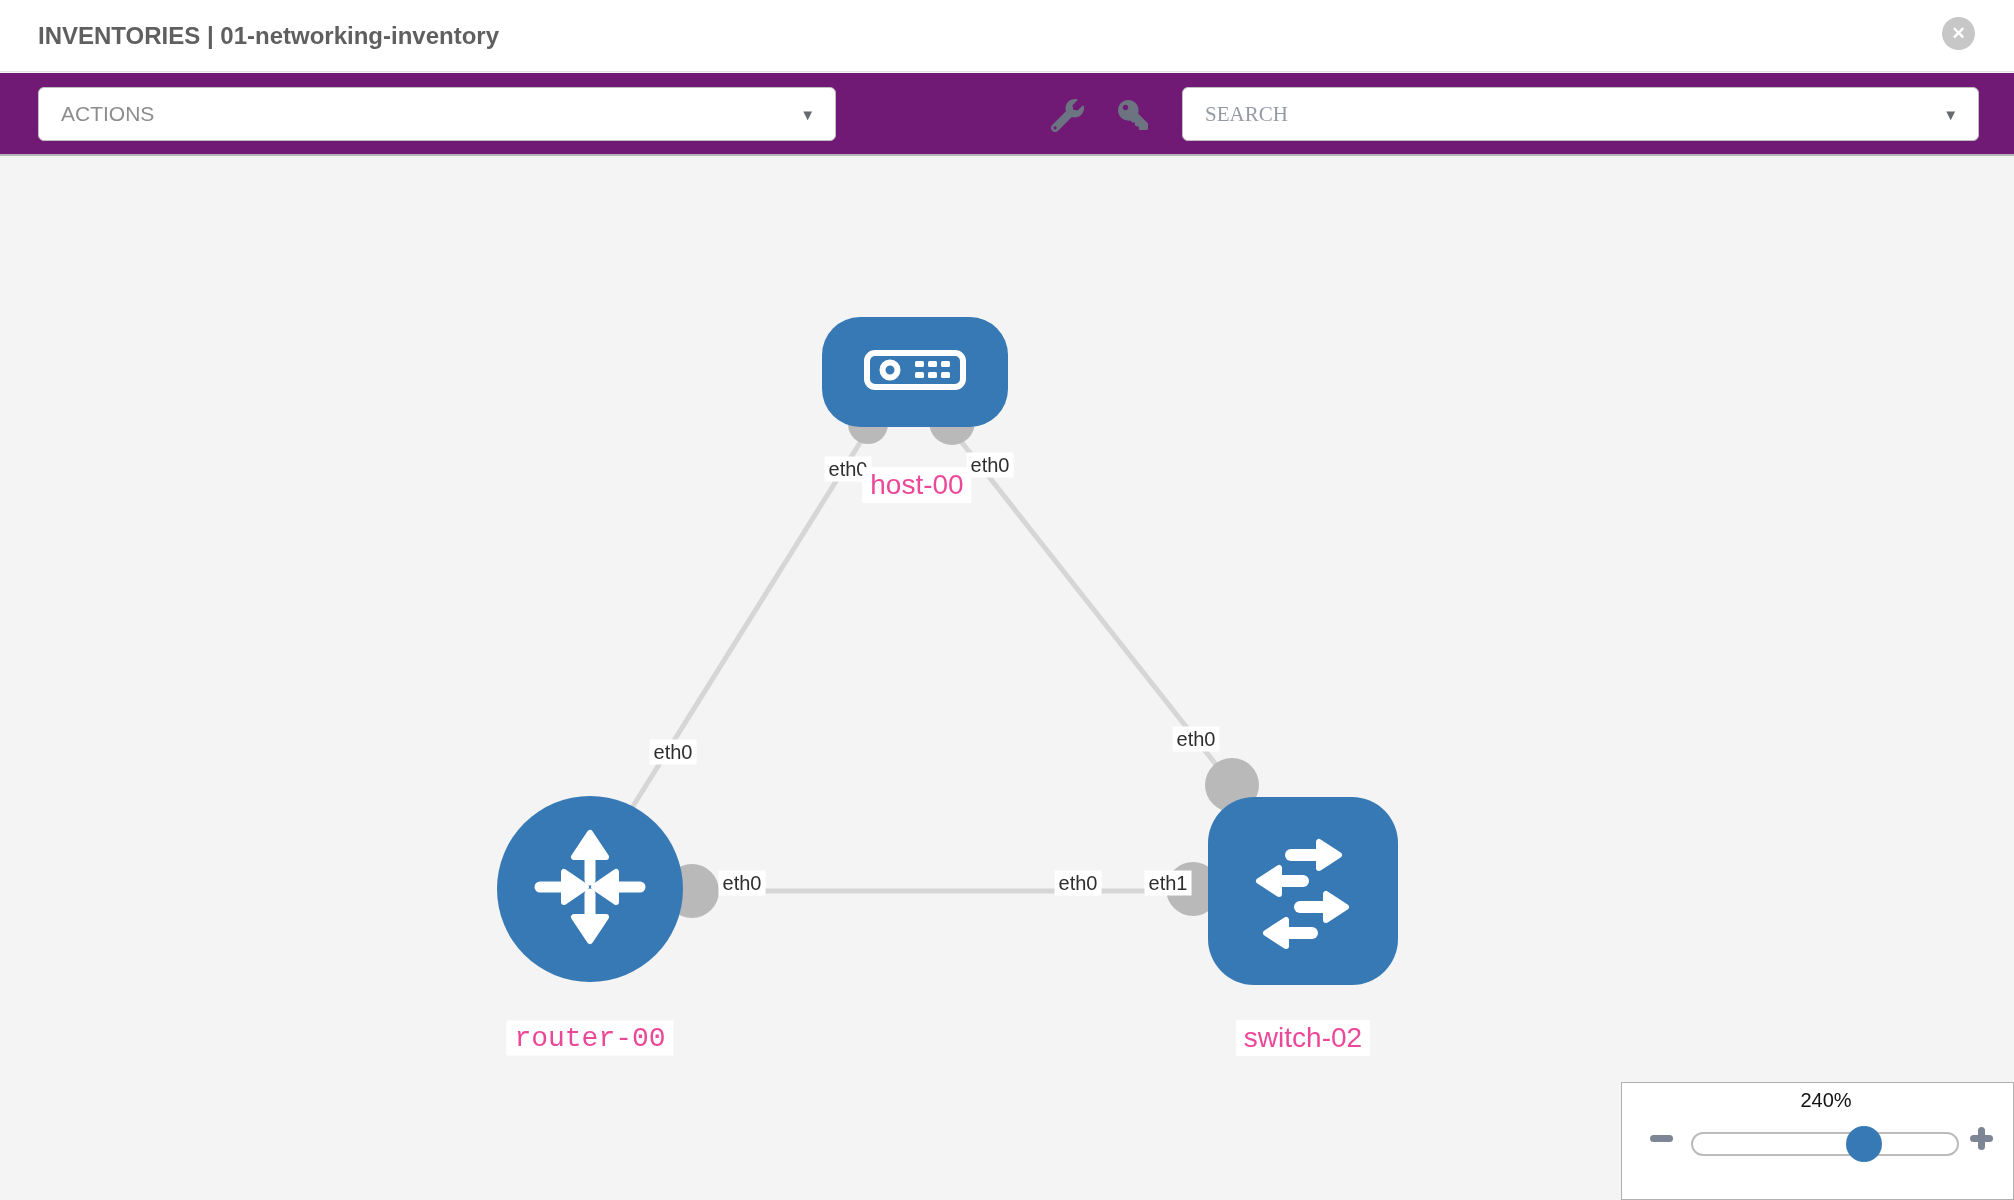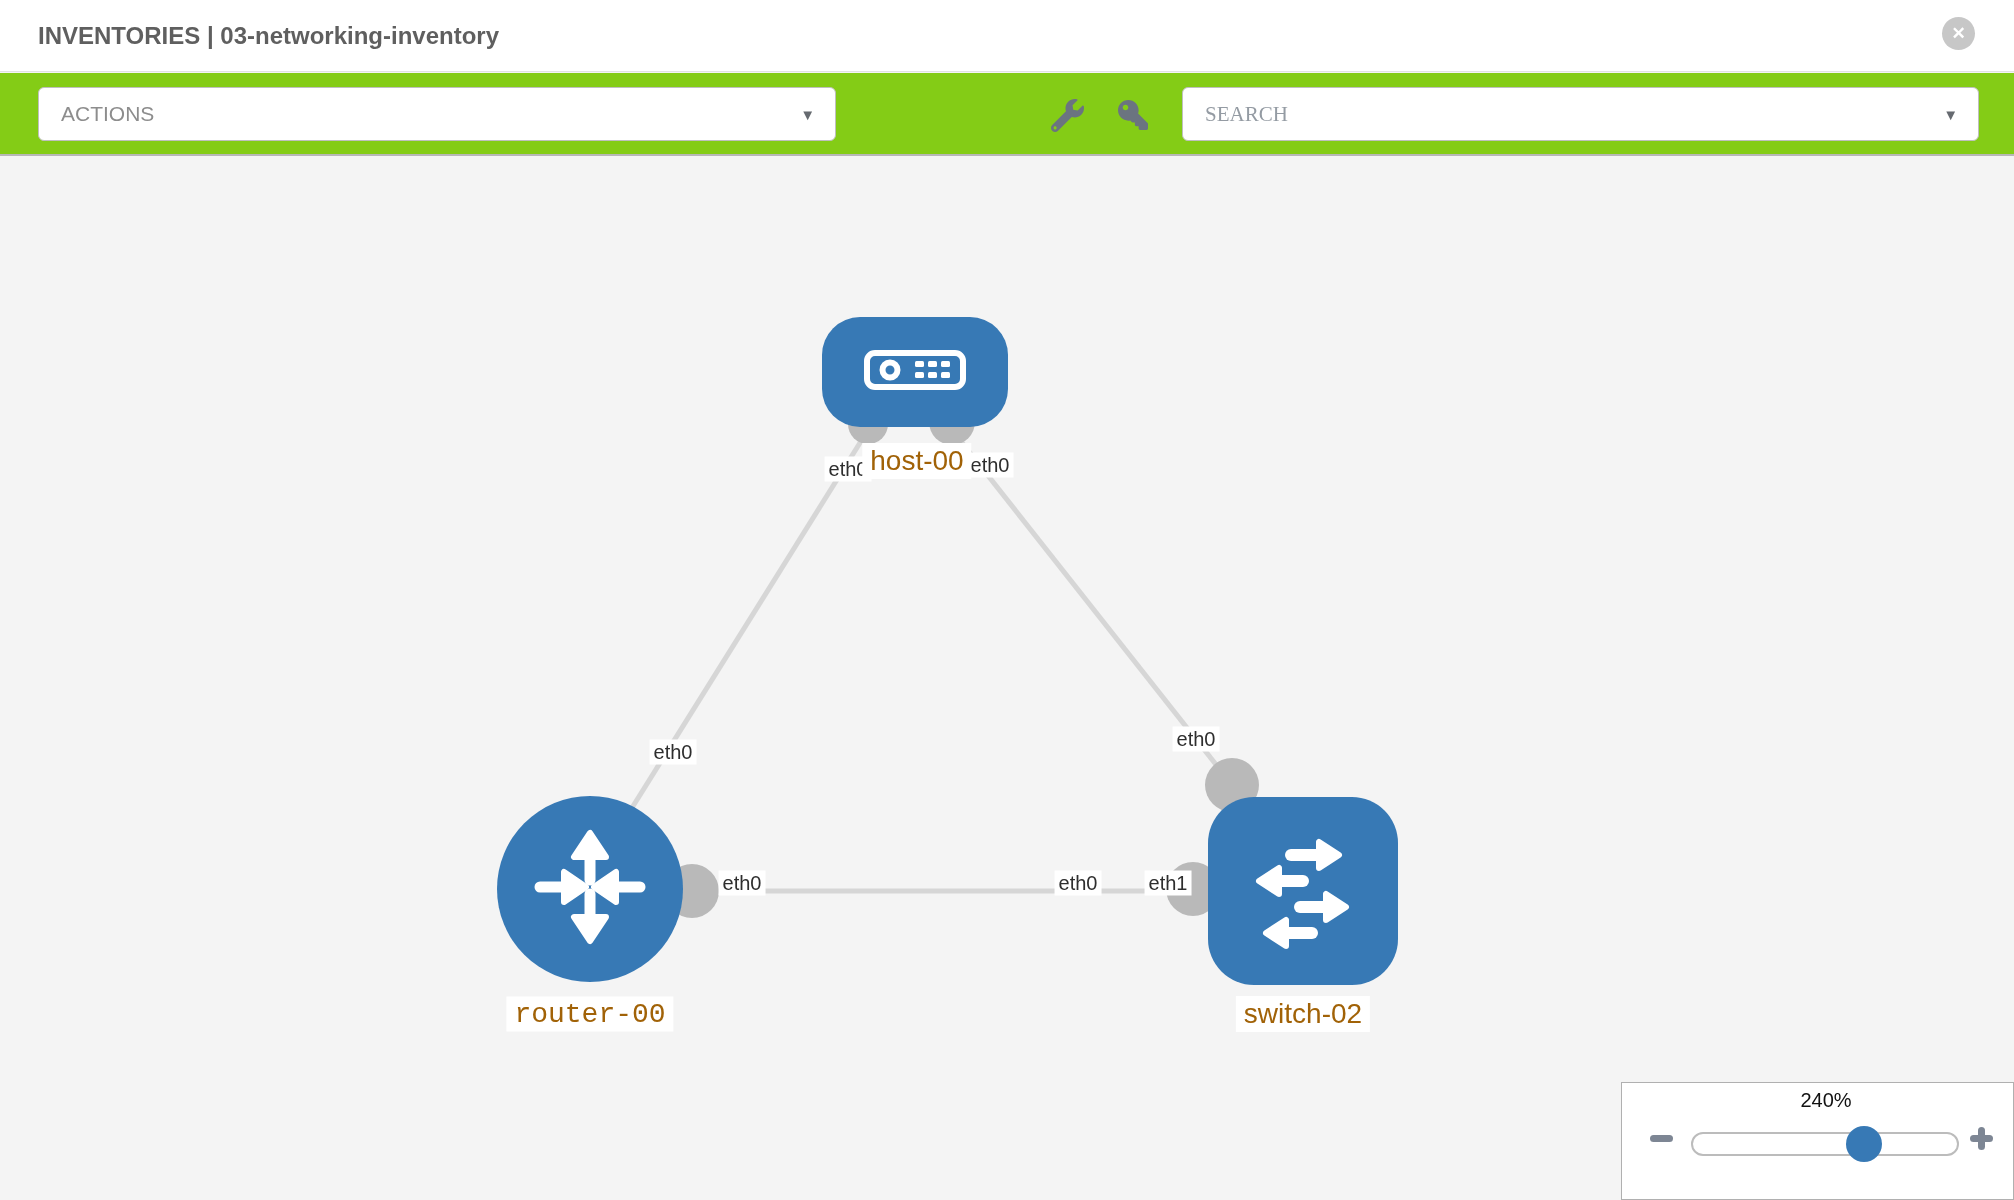--- a/index.html
+++ b/index.html
@@ -10,60 +10,60 @@
   *{margin:0;padding:0;box-sizing:border-box;}
   html,body{width:2014px;height:1200px;overflow:hidden;}
   body{font-family:"Liberation Sans",sans-serif;background:#f4f4f4;position:relative;}
 
   
   .header{position:absolute;left:0;top:0;width:2014px;height:72px;background:#ffffff;border-bottom:1px solid #e2e2e2;}
   .page-title{position:absolute;left:38px;top:0;height:72px;line-height:72px;font-size:24px;font-weight:bold;color:#5f5f5f;}
   .close-btn{position:absolute;left:1942px;top:17px;width:33px;height:33px;border-radius:50%;background:#c7c7c7;color:#ffffff;font-size:17px;font-weight:bold;display:flex;align-items:center;justify-content:center;cursor:pointer;}
 
   
-  .toolbar{position:absolute;left:0;top:73px;width:2014px;height:83px;background:#84cc16;border-bottom:2px solid #b7b7b7;}
+  .toolbar{position:absolute;left:0;top:73px;width:2014px;height:83px;background:#701a75;border-bottom:2px solid #b7b7b7;}
   .select-box{position:absolute;top:14px;height:54px;background:#ffffff;border:1px solid #bfbfbf;border-radius:6px;display:flex;align-items:center;cursor:pointer;}
   .select-box .lbl{margin-left:22px;font-size:21px;color:#8d8d8d;}
   .select-box .caret{position:absolute;right:20px;top:50%;transform:translateY(-50%);font-size:15px;color:#666a70;}
   .actions-box{left:38px;width:798px;}
   .search-box{left:1182px;width:797px;}
   .search-box .lbl{color:#949ba3;font-family:Liberation Serif, serif;}
   .tool-icon{position:absolute;top:23px;width:38px;height:38px;display:flex;align-items:center;justify-content:center;cursor:pointer;}
   .tool-icon svg{display:block;}
   .wrench-btn{left:1048px;}
   .key-btn{left:1114px;}
   .key-btn svg{transform:scaleX(-1);}
 
   
   .graph{position:absolute;left:0;top:156px;width:2014px;height:1044px;background:#f4f4f4;}
   .graph svg.links{position:absolute;left:0;top:0;}
   .port{position:absolute;border-radius:50%;background:var(--port-gray);}
   .node{position:absolute;background:var(--node-blue);display:flex;align-items:center;justify-content:center;cursor:pointer;}
   .node-host{left:822px;top:161px;width:186px;height:110px;border-radius:38px;}
   .node-router{left:497px;top:640px;width:186px;height:186px;border-radius:50%;}
   .node-switch{left:1208px;top:641px;width:190px;height:188px;border-radius:46px;}
-  .node-label{position:absolute;transform:translate(-50%,-50%);background:#ffffff;color:#a16207;font-size:28px;padding:2px 8px;white-space:nowrap;z-index:5;}
+  .node-label{position:absolute;transform:translate(-50%,-50%);background:#ffffff;color:#ec4899;font-size:28px;padding:2px 8px;white-space:nowrap;z-index:5;margin-top:24px;}
   .if-label{position:absolute;transform:translate(-50%,-50%);background:#ffffff;color:#2e2e2e;font-size:20px;padding:1px 4px;white-space:nowrap;z-index:3;}
   .if-front{z-index:4;}
 
   
   .zoom-panel{position:absolute;left:1621px;top:1082px;width:393px;height:118px;background:#ffffff;border:1px solid #b0b0b0;}
   .zoom-value{position:absolute;left:139px;top:6px;width:130px;text-align:center;font-size:20px;color:#111111;}
   .zoom-minus{position:absolute;left:28px;top:52px;width:23px;height:7px;border-radius:4px;background:#7d8694;cursor:pointer;}
   .zoom-plus{position:absolute;left:348px;top:44px;width:23px;height:23px;cursor:pointer;}
   .zoom-plus .h{position:absolute;left:0;top:8px;width:23px;height:7px;border-radius:4px;background:#7d8694;}
   .zoom-plus .v{position:absolute;left:8px;top:0;width:7px;height:23px;border-radius:4px;background:#7d8694;}
   .zoom-track{position:absolute;left:69px;top:49px;width:268px;height:24px;border:2px solid #bcbcbc;border-radius:13px;background:#ffffff;cursor:pointer;}
   .zoom-thumb{position:absolute;left:224px;top:43px;width:36px;height:36px;border-radius:50%;background:var(--node-blue);cursor:grab;}
 </style>
 </head>
 <body>
 
 <div class="header">
-  <div class="page-title">INVENTORIES | 03-networking-inventory</div>
+  <div class="page-title">INVENTORIES | 01-networking-inventory</div>
   <div class="close-btn">
     <span>✕</span>
   </div>
 </div>
 
 <div class="toolbar">
   <div class="select-box actions-box">
     <span class="lbl">ACTIONS</span>
     <span class="caret">▼</span>
   </div>

